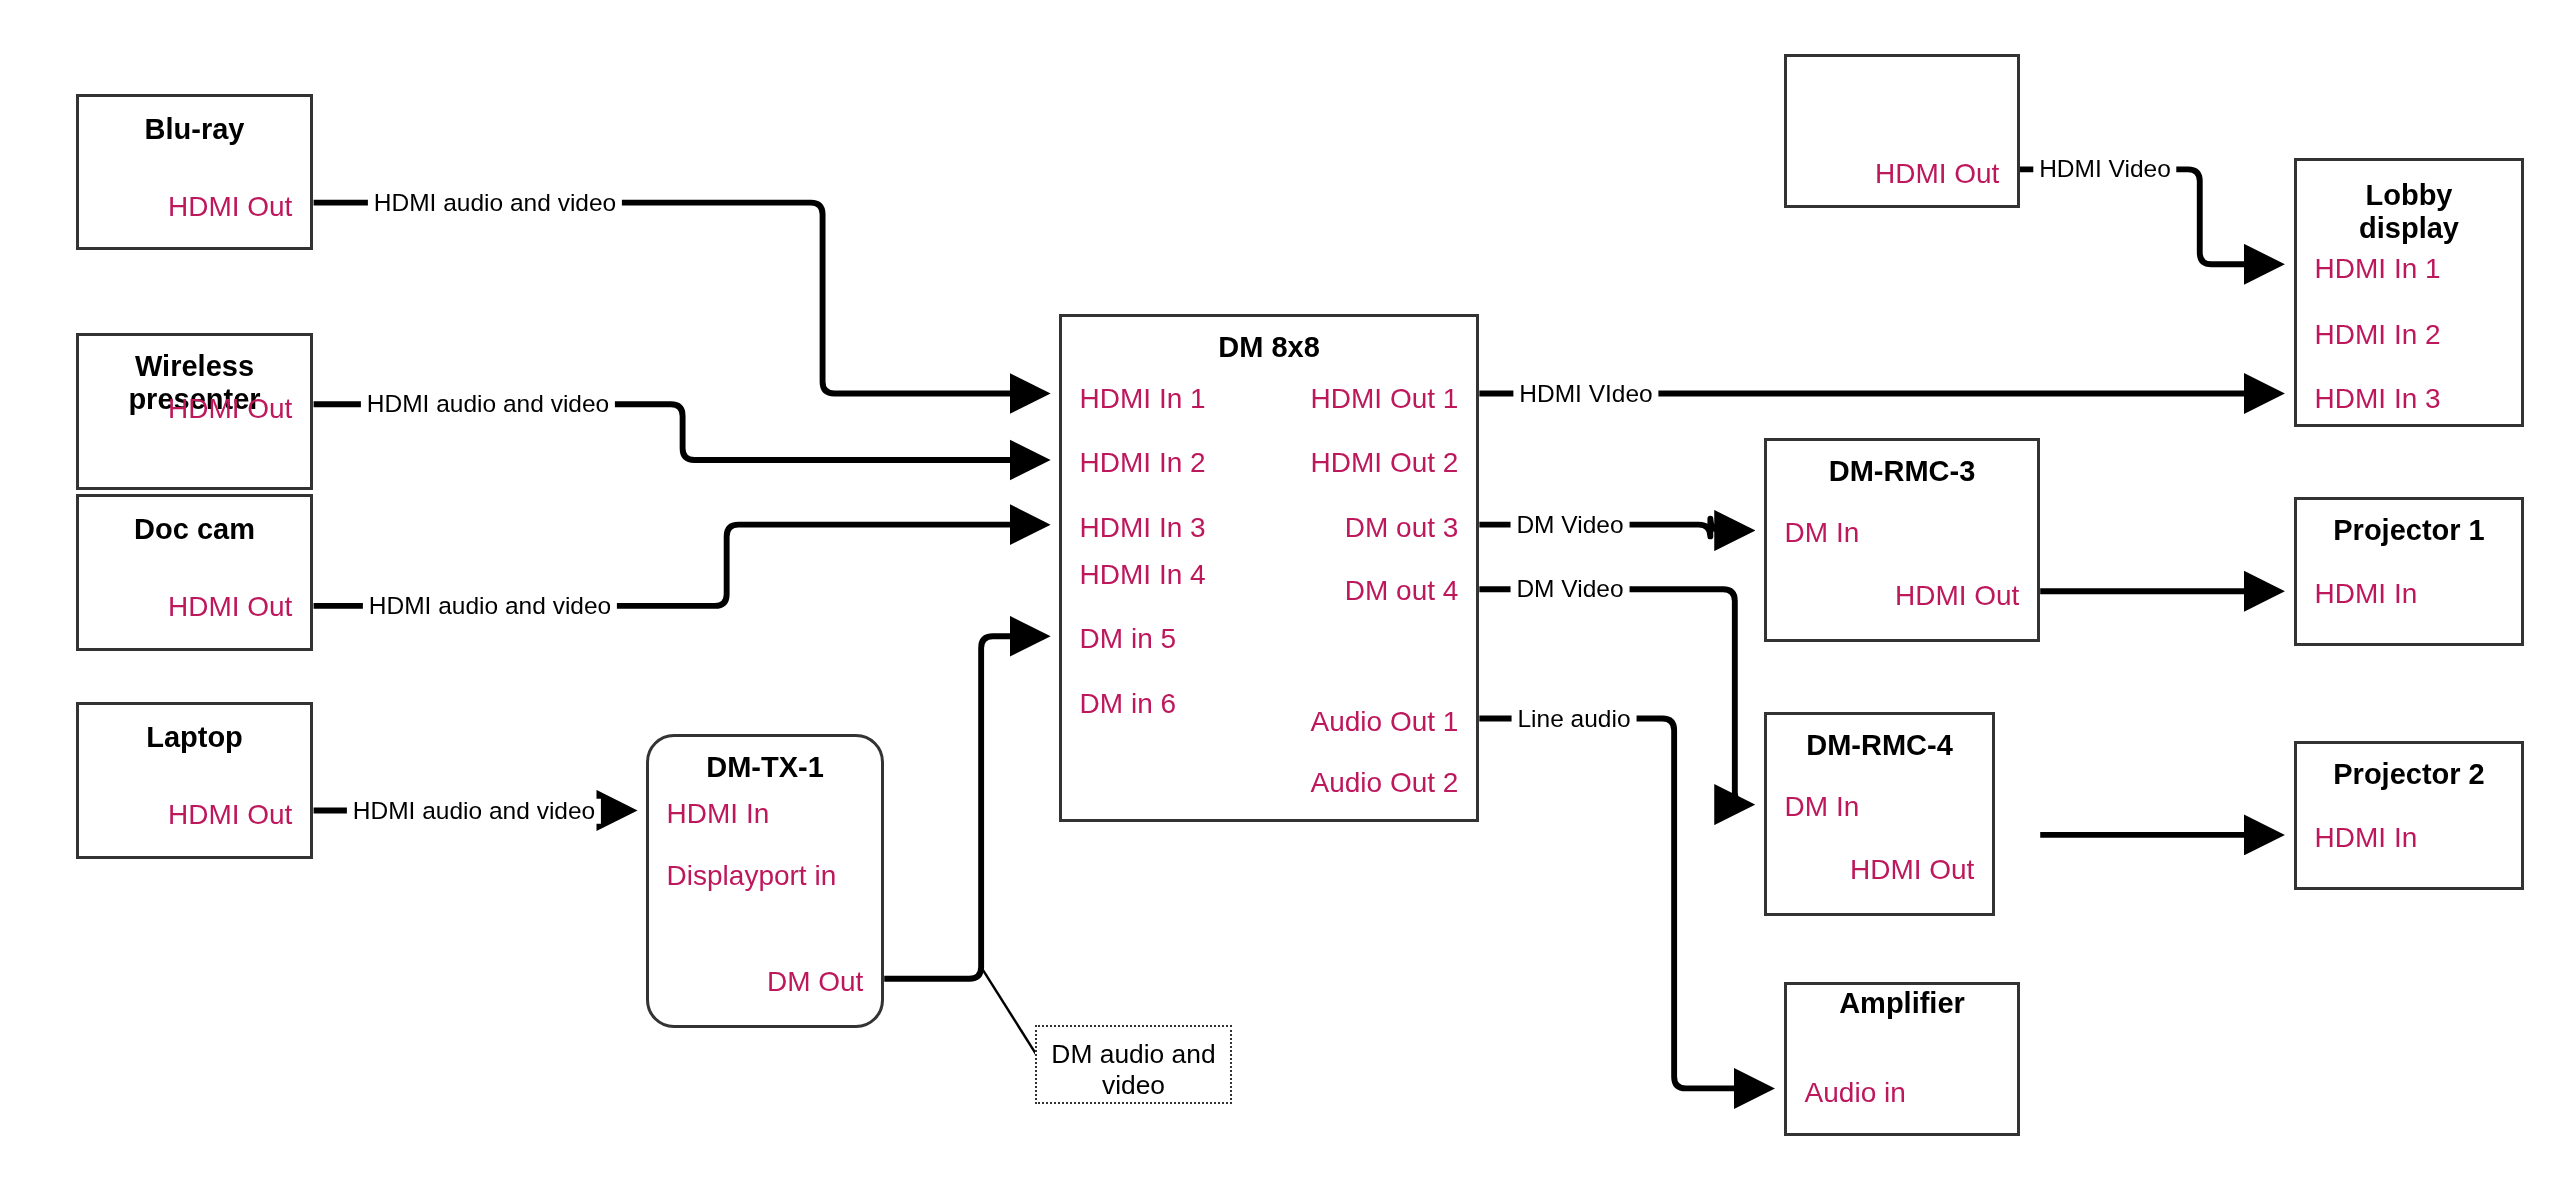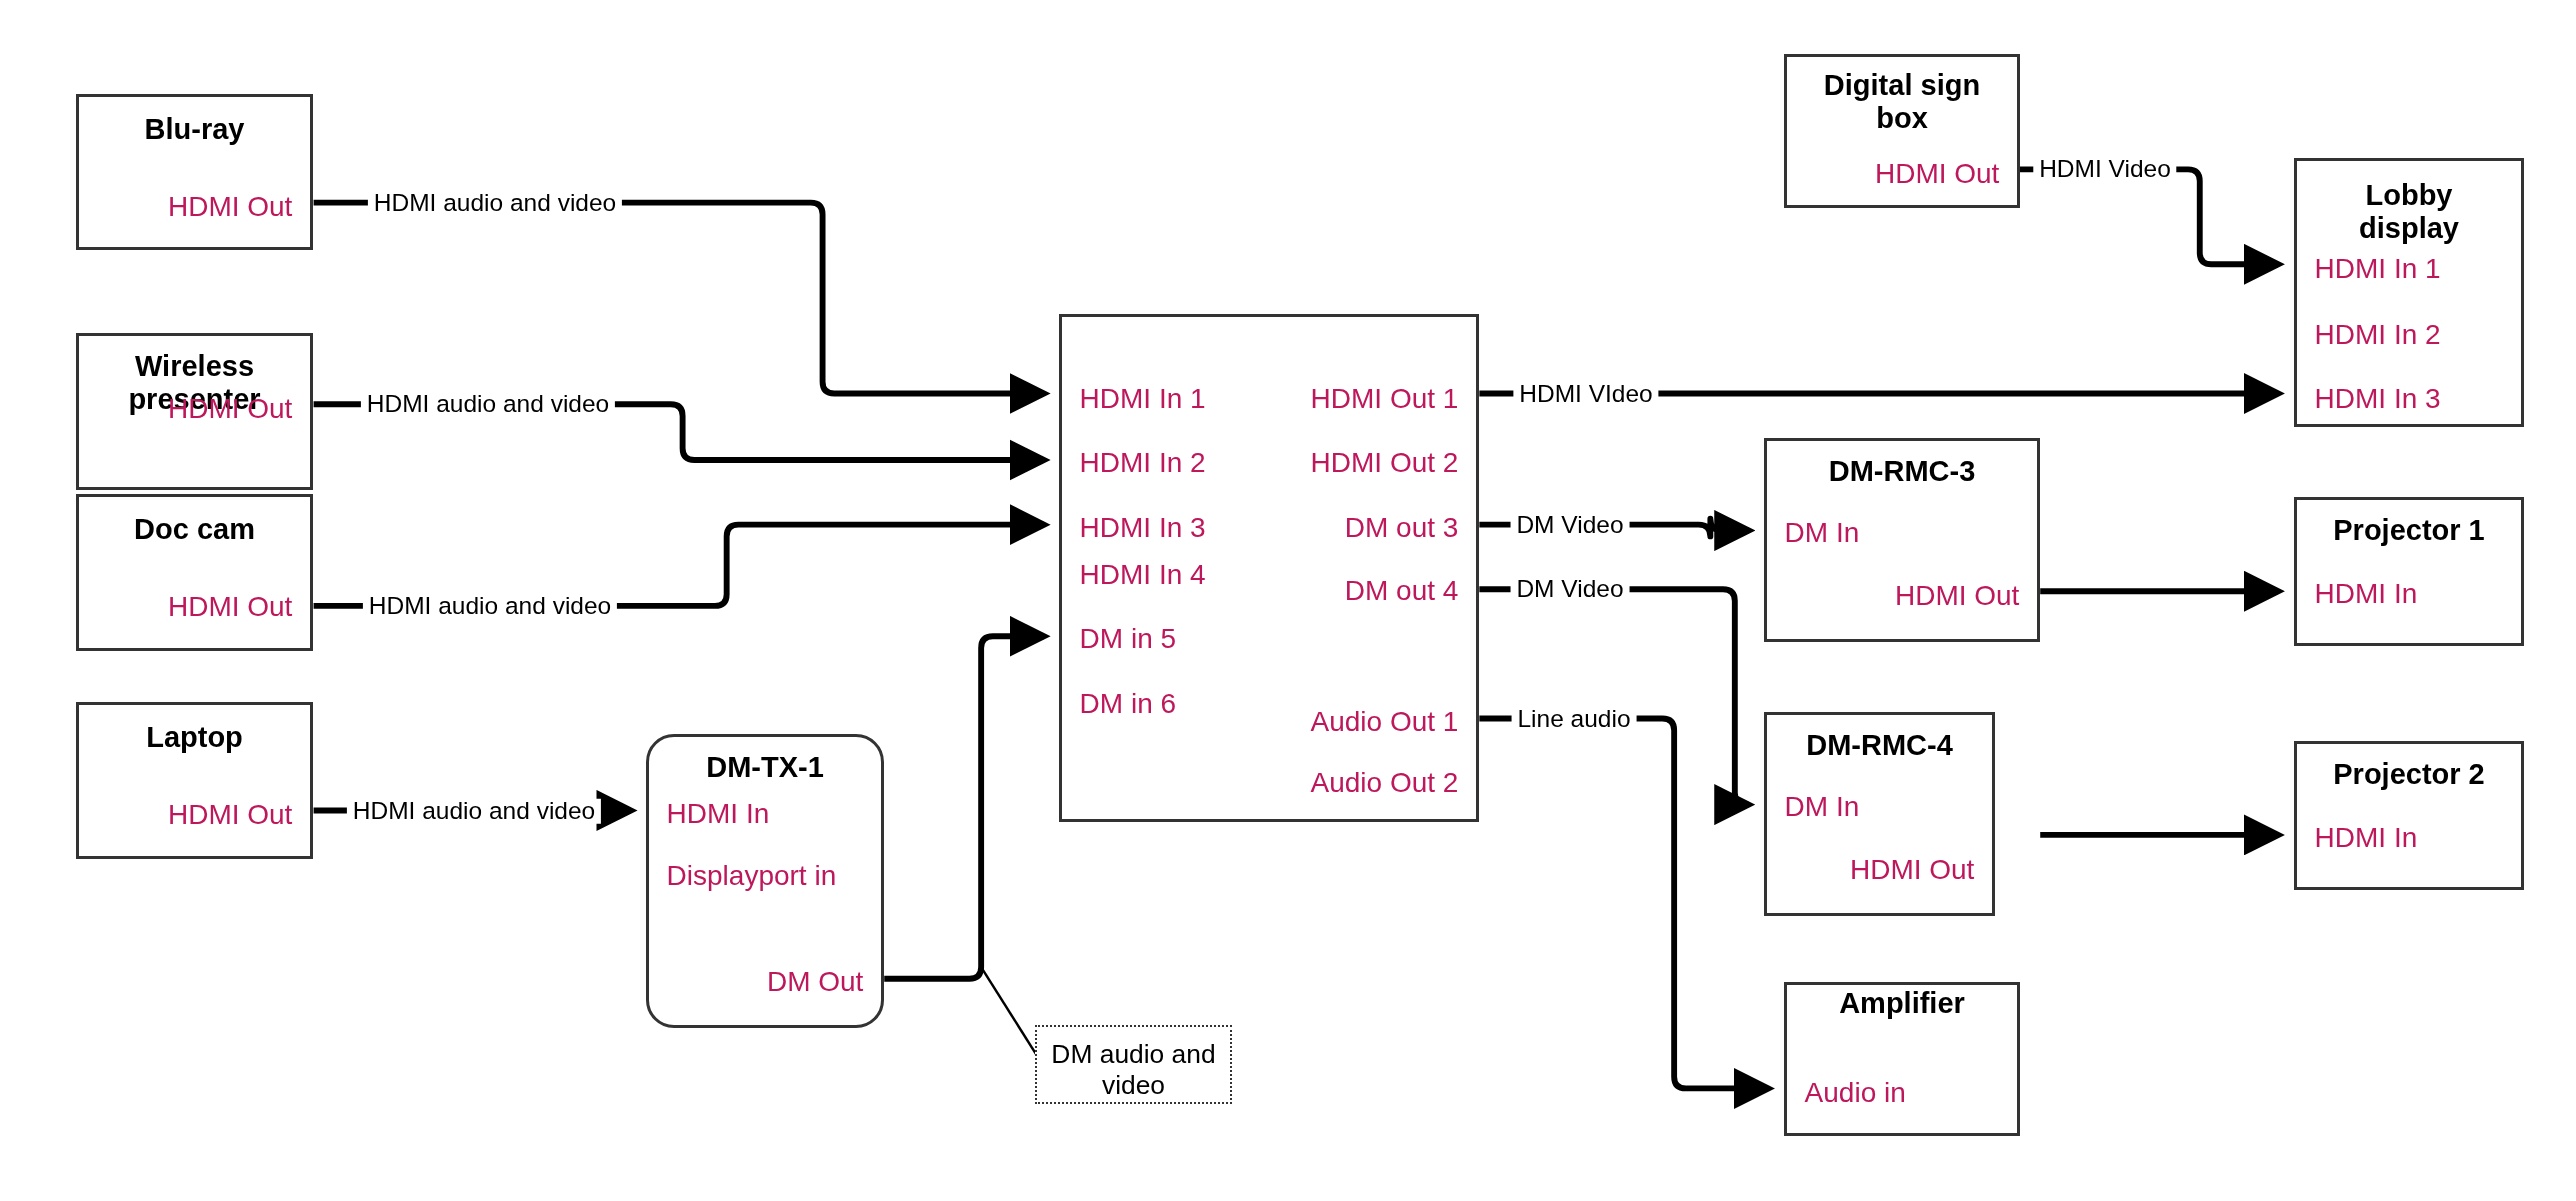--- a/index.html
+++ b/index.html
@@ -144,20 +144,21 @@
   </div>
 
   <div class="node" style="left:646px; top:734px; width:238px; height:294px;border-radius:28px;">
     <div class="node-title" style="top:13.7px;">DM-TX-1</div>
     <div class="port left" style="top:61px;">HDMI In</div>
     <div class="port left" style="top:123px;">Displayport in</div>
     <div class="port right" style="top:229px;">DM Out</div>
   </div>
 
   <div class="node" style="left:1059px; top:314px; width:420px; height:508px;">
+    <div class="node-title" style="top:13.7px;">DM 8x8</div>
 
     <div class="port left" style="top:66px;">HDMI In 1</div>
     <div class="port left" style="top:130px;">HDMI In 2</div>
     <div class="port left" style="top:195px;">HDMI In 3</div>
     <div class="port left" style="top:242px;">HDMI In 4</div>
     <div class="port left" style="top:306px;">DM in 5</div>
     <div class="port left" style="top:371px;">DM in 6</div>
 
     <div class="port right" style="top:66px;">HDMI Out 1</div>
     <div class="port right" style="top:130px;">HDMI Out 2</div>
@@ -166,22 +167,20 @@
     <div class="port right" style="top:389px;">Audio Out 1</div>
     <div class="port right" style="top:450px;">Audio Out 2</div>
   </div>
 
   <div class="node dashed" style="left:1035px; top:1025px; width:197px; height:79px;">
     <div class="callout-text">DM audio and
 video</div>
   </div>
 
   <div class="node" style="left:1784px; top:54px; width:236px; height:154px;">
-    <div class="node-title" style="top:11.7px;">Digital sign
-box</div>
     <div class="port right" style="top:101px;">HDMI Out</div>
   </div>
 
   <div class="node" style="left:2294px; top:158px; width:230px; height:269px;">
     <div class="node-title" style="top:17.6px;">Lobby
 display</div>
     <div class="port left" style="top:92px;">HDMI In 1</div>
     <div class="port left" style="top:158px;">HDMI In 2</div>
     <div class="port left" style="top:222px;">HDMI In 3</div>
   </div>

